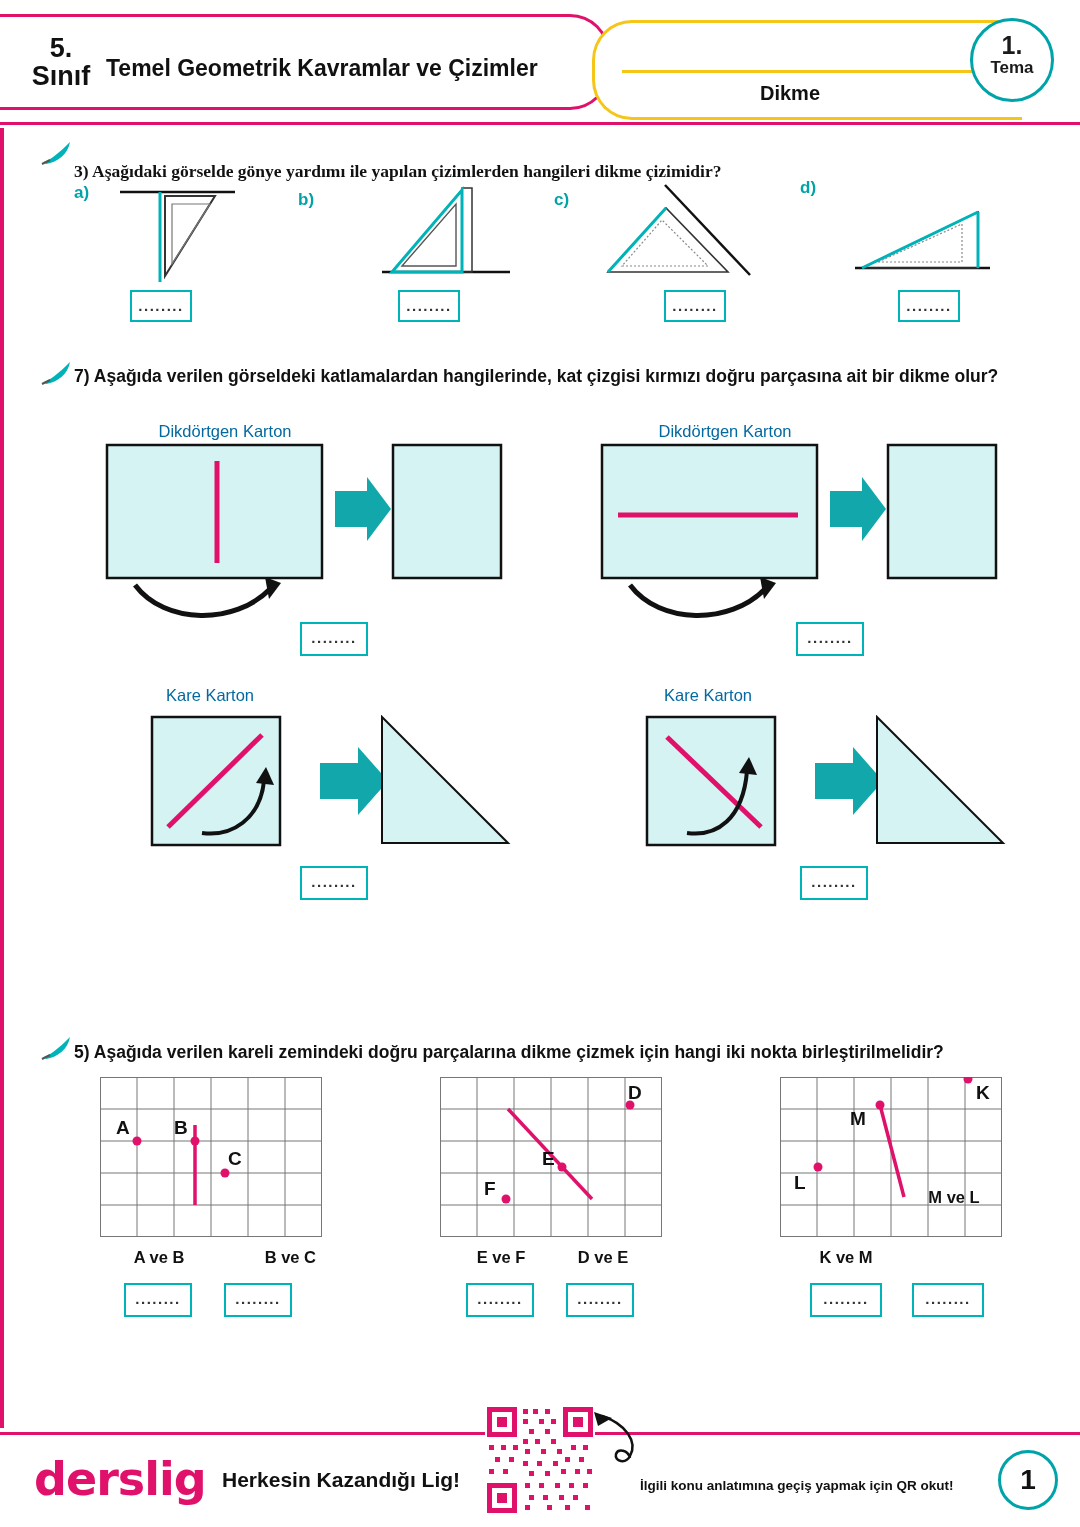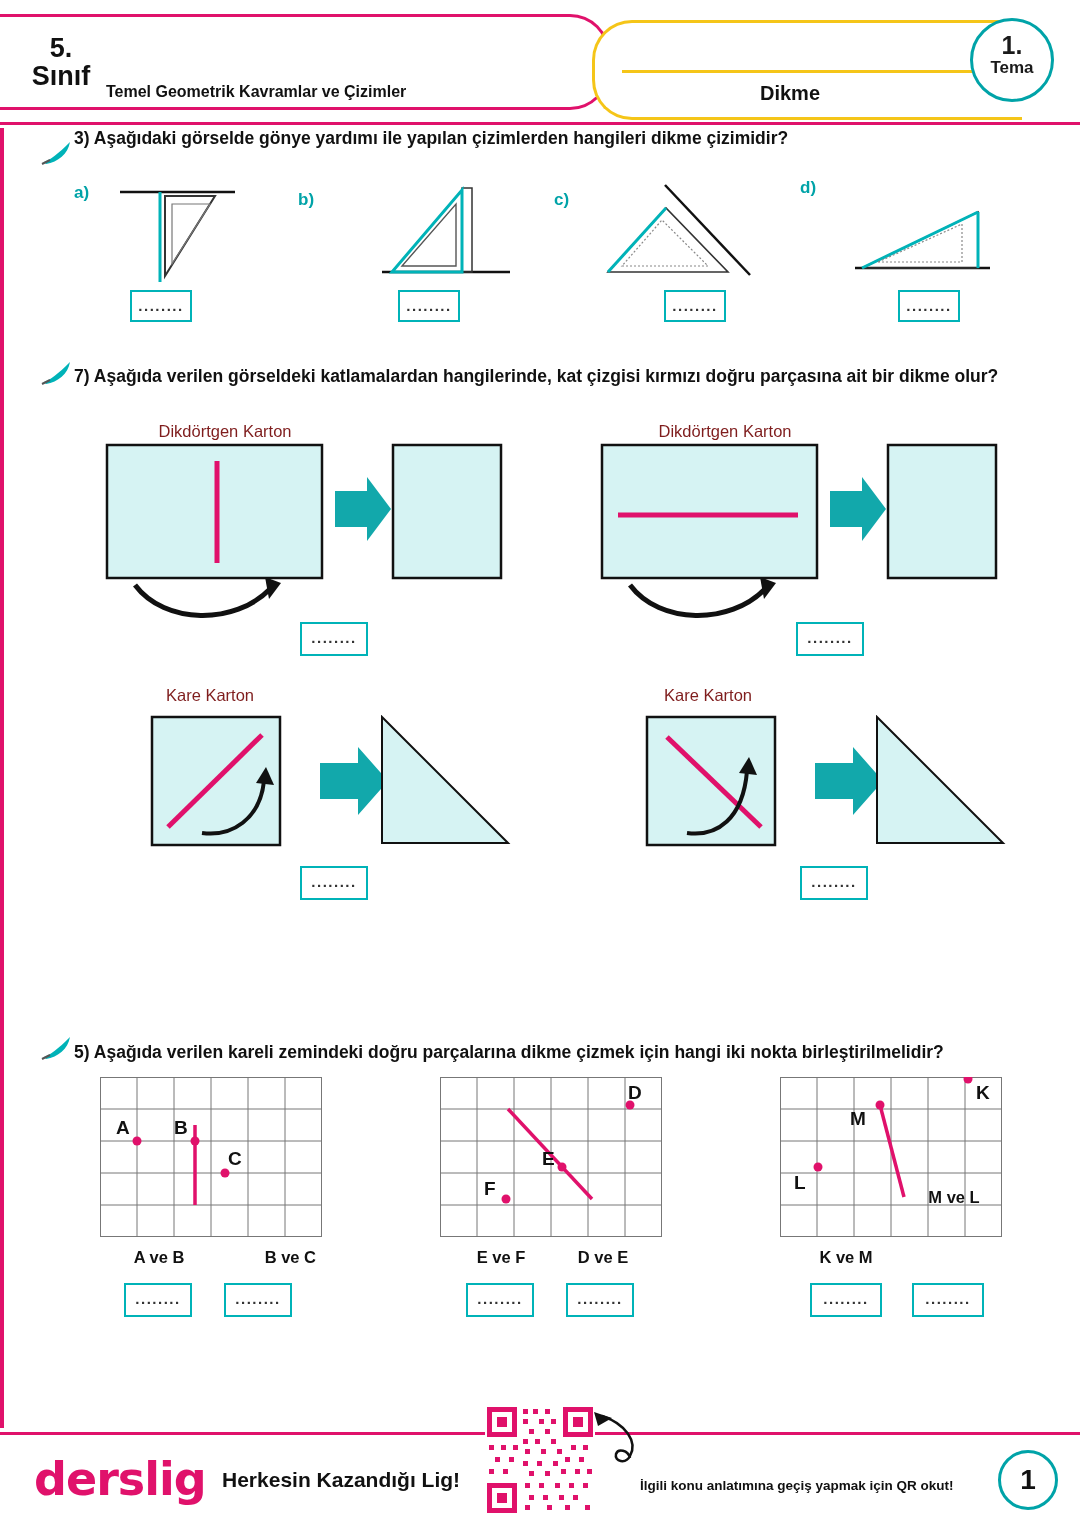--- a/index.html
+++ b/index.html
@@ -35,25 +35,24 @@
     width: 70px;
     text-align: center;
     font-size: 27px;
     font-weight: 600;
     line-height: 1.05;
     color: #111;
   }
   .hdr-title {
     position: absolute;
     left: 106px; top: 55px;
-    font-size: 16px;
+    font-size: 23px;
     font-weight: 700;
     color: #111;
     white-space: nowrap;
-    margin-top: 28px;
   }
   .hdr-right-band {
     position: absolute;
     left: 592px; top: 20px;
     width: 430px; height: 100px;
     border: 3px solid #f5c518;
     border-right: none;
     border-radius: 40px 0 0 40px;
     background: #fff;
     z-index: 1;
@@ -122,21 +121,21 @@
     background: #fff;
     text-align: center;
     color: #333;
     font-weight: 700;
     letter-spacing: 1.5px;
   }
   .blank span { display:block; margin-top: 5px; font-size: 15px; }
   .caption {
     position: absolute;
     font-size: 16.5px;
-    color: #7f1d1d;
+    color: #0369a1;
     text-align: center;
   }
   .label-small {
     position: absolute;
     font-size: 17px;
     font-weight: 700;
     color: #00a3a8;
   }
   .optlabel {
     position: absolute;
@@ -222,21 +221,21 @@
   <div class="hdr-underline"></div>
 </div>
 <div class="left-edge"></div>
 
 <div class="pen" style="left:40px; top:140px;">
   <svg width="34" height="26" viewBox="0 0 34 26">
     <path d="M4 22 C10 20 18 14 30 2 C28 14 18 22 6 24 Z" fill="#00b3b8"></path>
     <path d="M2 24 L10 20" stroke="#555" stroke-width="2" fill="none"></path>
   </svg>
 </div>
-<div class="qtext" style="left:74px; top:126px; width:960px;">3) Aşağıdaki görselde gönye yardımı ile yapılan çizimlerden hangileri dikme çizimidir?</div>
+<div class="qtext" style="left:74px; top:159px; width:960px;font-family:Liberation Serif, serif;">3) Aşağıdaki görselde gönye yardımı ile yapılan çizimlerden hangileri dikme çizimidir?</div>
 
 <div class="label-small" style="left:74px; top:183px;">a)</div>
 <svg style="position:absolute; left:110px; top:180px;" width="150" height="110">
   <line x1="10" y1="12" x2="125" y2="12" stroke="#111" stroke-width="2.5"></line>
   <line x1="50" y1="12" x2="50" y2="102" stroke="#00b3b8" stroke-width="3"></line>
   <polygon points="55,16 55,96 105,16" fill="none" stroke="#333" stroke-width="2"></polygon>
   <polygon points="62,24 62,84 100,24" fill="none" stroke="#777" stroke-width="1.2"></polygon>
   <line x1="55" y1="16" x2="105" y2="16" stroke="#333" stroke-width="2"></line>
 </svg>
 <div class="blank" style="left:130px; top:290px; width:62px; height:32px;">

